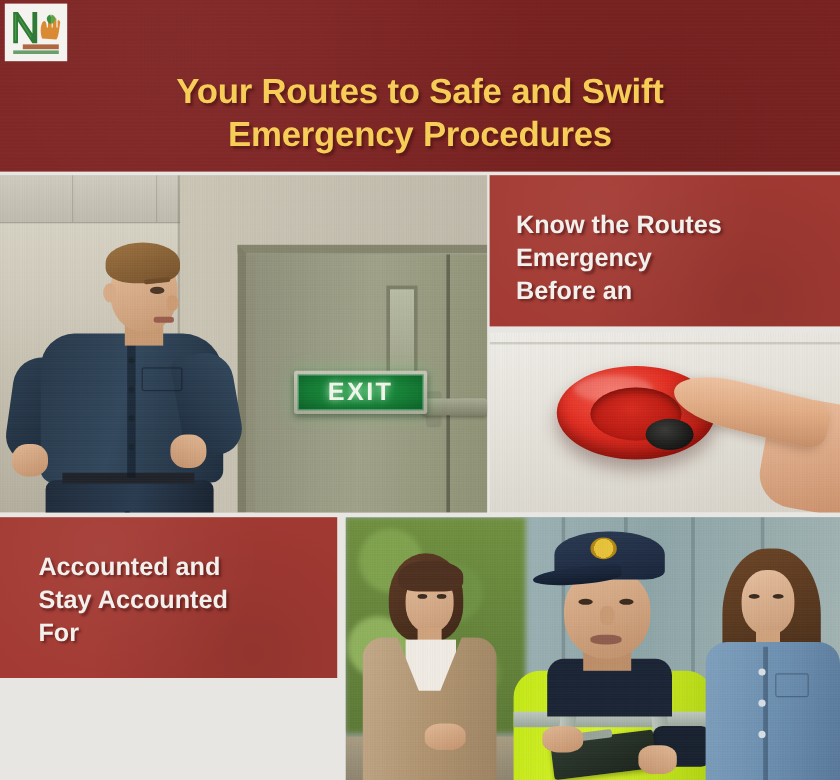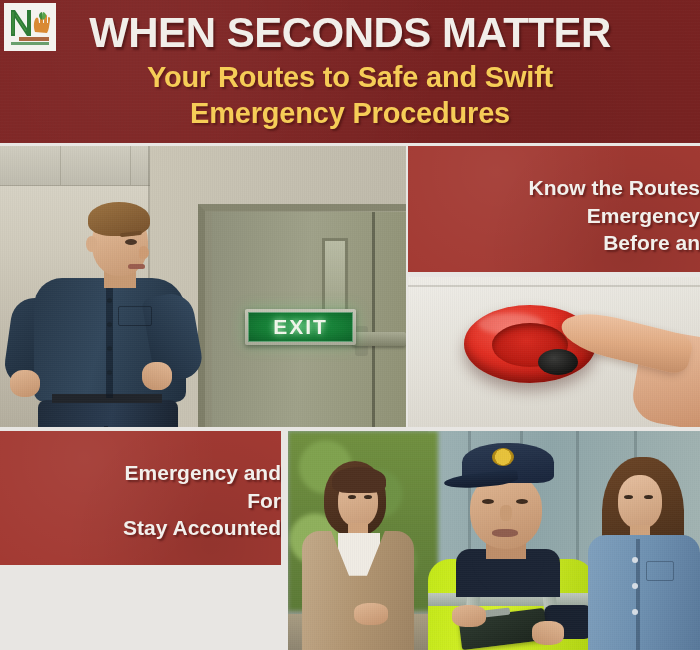--- a/index.html
+++ b/index.html
@@ -58,21 +58,21 @@
   .red-panel {
     background:#A33A33;
     background-image:
       radial-gradient(circle at 30% 20%, rgba(255,255,255,0.05), transparent 60%),
       radial-gradient(circle at 75% 85%, rgba(0,0,0,0.10), transparent 60%);
   }
   .red-panel .panel-text {
     font-size:21px; font-weight:bold; color:#F2F0EC; line-height:1.32;
     text-shadow:2px 2px 2px rgba(60,12,12,0.5);
   }
-  .red-panel .panel-text span { display:block;text-align:right; }
+  .red-panel .panel-text span { display:block; }
 
   
   #photo-exit { left:0; top:146px; width:406px; height:281px; background:#CFC9BA; }
   .room-bg{ position:absolute; inset:0;
     background:linear-gradient(180deg,#DAD6C9 0%, #CFCABB 38%, #C2BCAC 70%, #B4AE9E 100%); }
   .ceiling{ position:absolute; left:0; top:0; width:100%; height:40px;
     background:linear-gradient(180deg,#CFCCBF,#BFBCAE);
     border-bottom:1px solid rgba(120,116,100,0.45);}
   .ceiling .tile{ position:absolute; top:0; height:100%; width:1px; background:rgba(120,116,100,0.30);}
   .wall-corner{ position:absolute; left:148px; top:0; width:2px; height:281px;
@@ -330,21 +330,20 @@
                  L41 17 L41 12 C41 10 44 11 43 14 C42 20 42 24 40 27 Z" fill="#D98A33"></path>
 
         <path d="M35 14 C31 12 31 7 35 6 C36 9 36 12 35 14 Z" fill="#3E8B3C"></path>
         <path d="M36 14 C40 12 40 7 36 6 C35 9 35 12 36 14 Z" fill="#58A64B"></path>
 
         <rect x="12" y="31" width="30" height="4" fill="#A04F22" opacity="0.85"></rect>
         <rect x="4" y="36" width="38" height="3" fill="#2F7A36" opacity="0.7"></rect>
       </svg>
     </div>
 
-    <div class="title">WHEN SECONDS MATTER</div>
 
     <div class="subtitle">
       <span>Your Routes to Safe and Swift</span>
       <span>Emergency Procedures</span>
     </div>
   </div>
 
   <div class="panel" id="photo-exit">
     <div class="room-bg"></div>
     <div class="ceiling">
@@ -415,23 +414,23 @@
         <div class="big-button-core"></div>
       </div>
     </div>
     <div class="hand"></div>
     <div class="finger"></div>
     <div class="grain"></div>
   </div>
 
   <div class="panel red-panel" id="panel-assemble">
     <div class="panel-text">
-      <span>Emergency and</span>
+      <span>Accounted and</span>
+      <span>Stay Accounted</span>
       <span>For</span>
-      <span>Stay Accounted</span>
     </div>
   </div>
 
   <div class="panel" id="photo-team">
     <div class="out-bg"></div>
     <div class="out-bldg">
       <div class="mull" style="left:40px"></div>
       <div class="mull" style="left:92px"></div>
       <div class="mull" style="left:148px"></div>
       <div class="mull" style="left:206px"></div>

